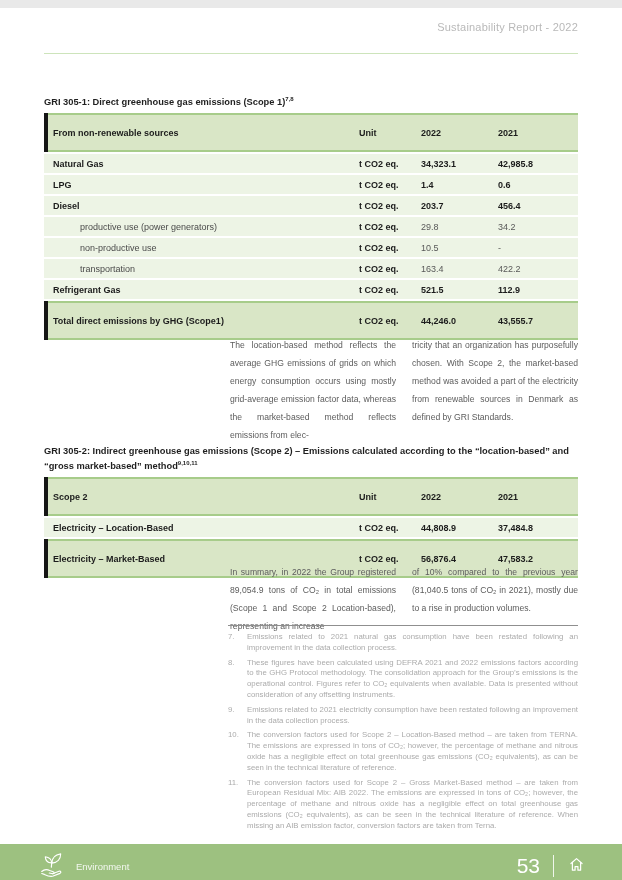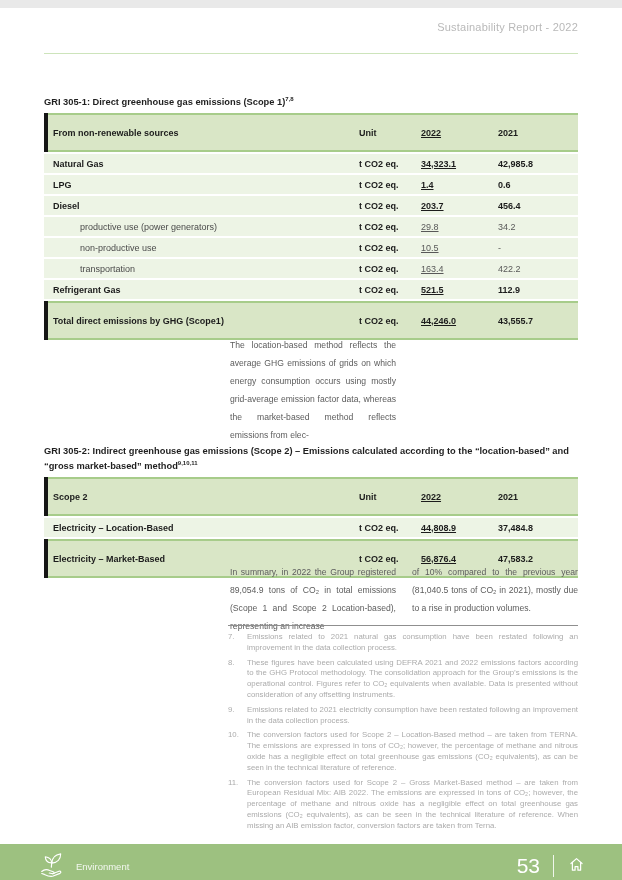--- a/index.html
+++ b/index.html
@@ -27,21 +27,21 @@
     margin-bottom:5px;
   }
   .tbl-title sup { font-size:6px; font-weight:700; }
   .trow {
     position:relative; display:flex; align-items:center;
     background:#edf4e5; height:19px; margin-bottom:2px;
     font-size:9px; color:#1c1c1c;
   }
   .trow .c-label { width:315px; padding-left:9px; font-weight:700; }
   .trow .c-unit  { width:62px;  font-weight:700; }
-  .trow .c-v     { width:77px;  font-weight:700;text-decoration:underline; }
+  .trow .c-v     { width:77px;  font-weight:700; }
   .trow .c-v2    { width:80px;  font-weight:700; }
   .trow.sub .c-label { padding-left:36px; font-weight:400; color:#4a4a4a; }
   .trow.sub .c-v, .trow.sub .c-v2 { font-weight:400; color:#585858; }
   .thead, .ttotal {
     background:#d9e6c6; height:39px;
     border-top:2px solid #a7cc8a; border-bottom:2px solid #a7cc8a;
   }
   .thead::before, .ttotal::before {
     content:""; position:absolute; left:0; top:-2px; bottom:-2px;
     width:4px; background:#161616;
@@ -145,20 +145,21 @@
     <div class="trow ttotal">
       <span class="c-label">Total direct emissions by GHG (Scope1)</span>
       <span class="c-unit">t CO2 eq.</span>
       <span class="c-v">44,246.0</span>
       <span class="c-v2">43,555.7</span>
     </div>
   </div>
 
   <div class="para" id="para1">
     <div class="bodycol">The location-based method reflects the average GHG emissions of grids on which energy consumption occurs using mostly grid-average emission factor data, whereas the market-based method reflects emissions from elec-</div>
+    <div class="bodycol">tricity that an organization has purposefully chosen. With Scope 2, the market-based method was avoided a part of the electricity from renewable sources in Denmark as defined by GRI Standards.</div>
   </div>
 
   <div class="tbl-section" id="table2-section">
     <div class="tbl-title"><span>GRI 305-2: Indirect greenhouse gas emissions (Scope 2) – Emissions calculated according to the “location-based” and “gross market-based” method</span><sup>9,10,11</sup></div>
 
     <div class="trow thead">
       <span class="c-label">Scope 2</span>
       <span class="c-unit">Unit</span>
       <span class="c-v">2022</span>
       <span class="c-v2">2021</span>

